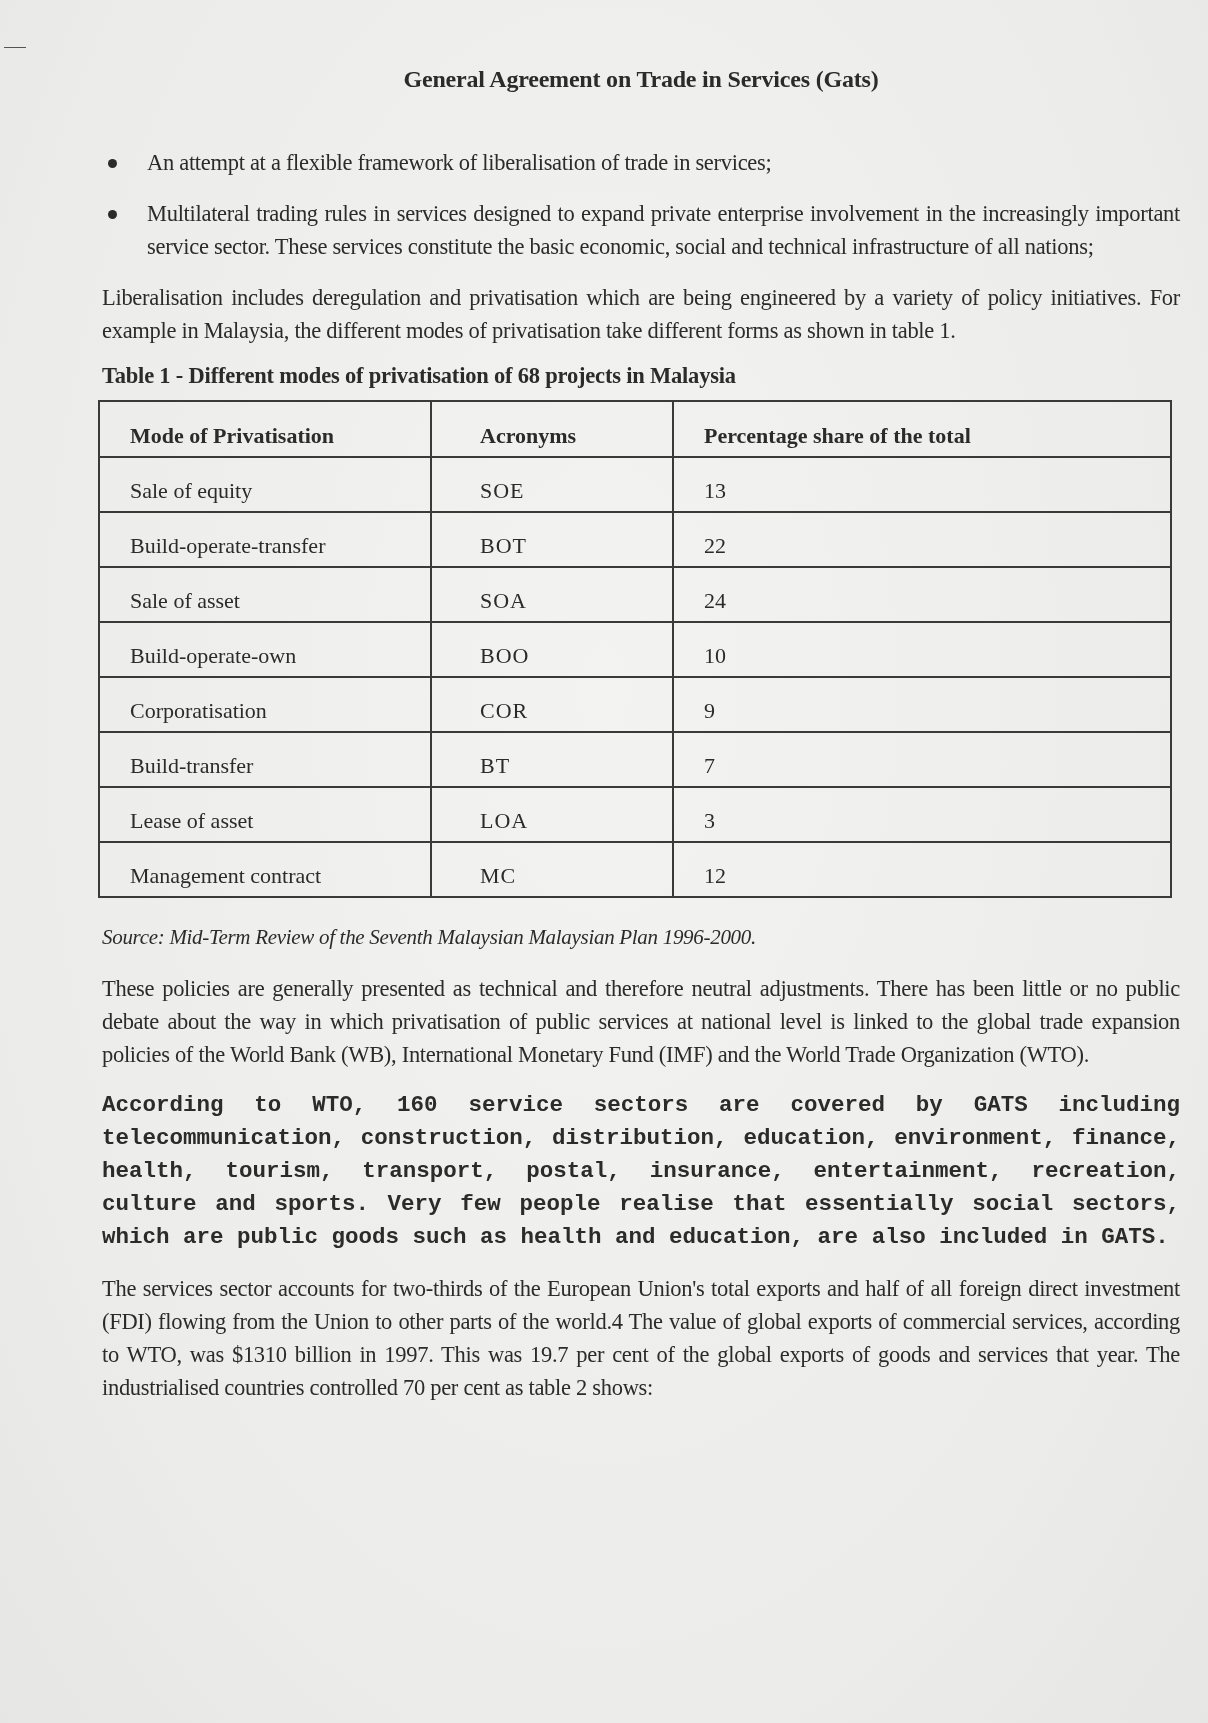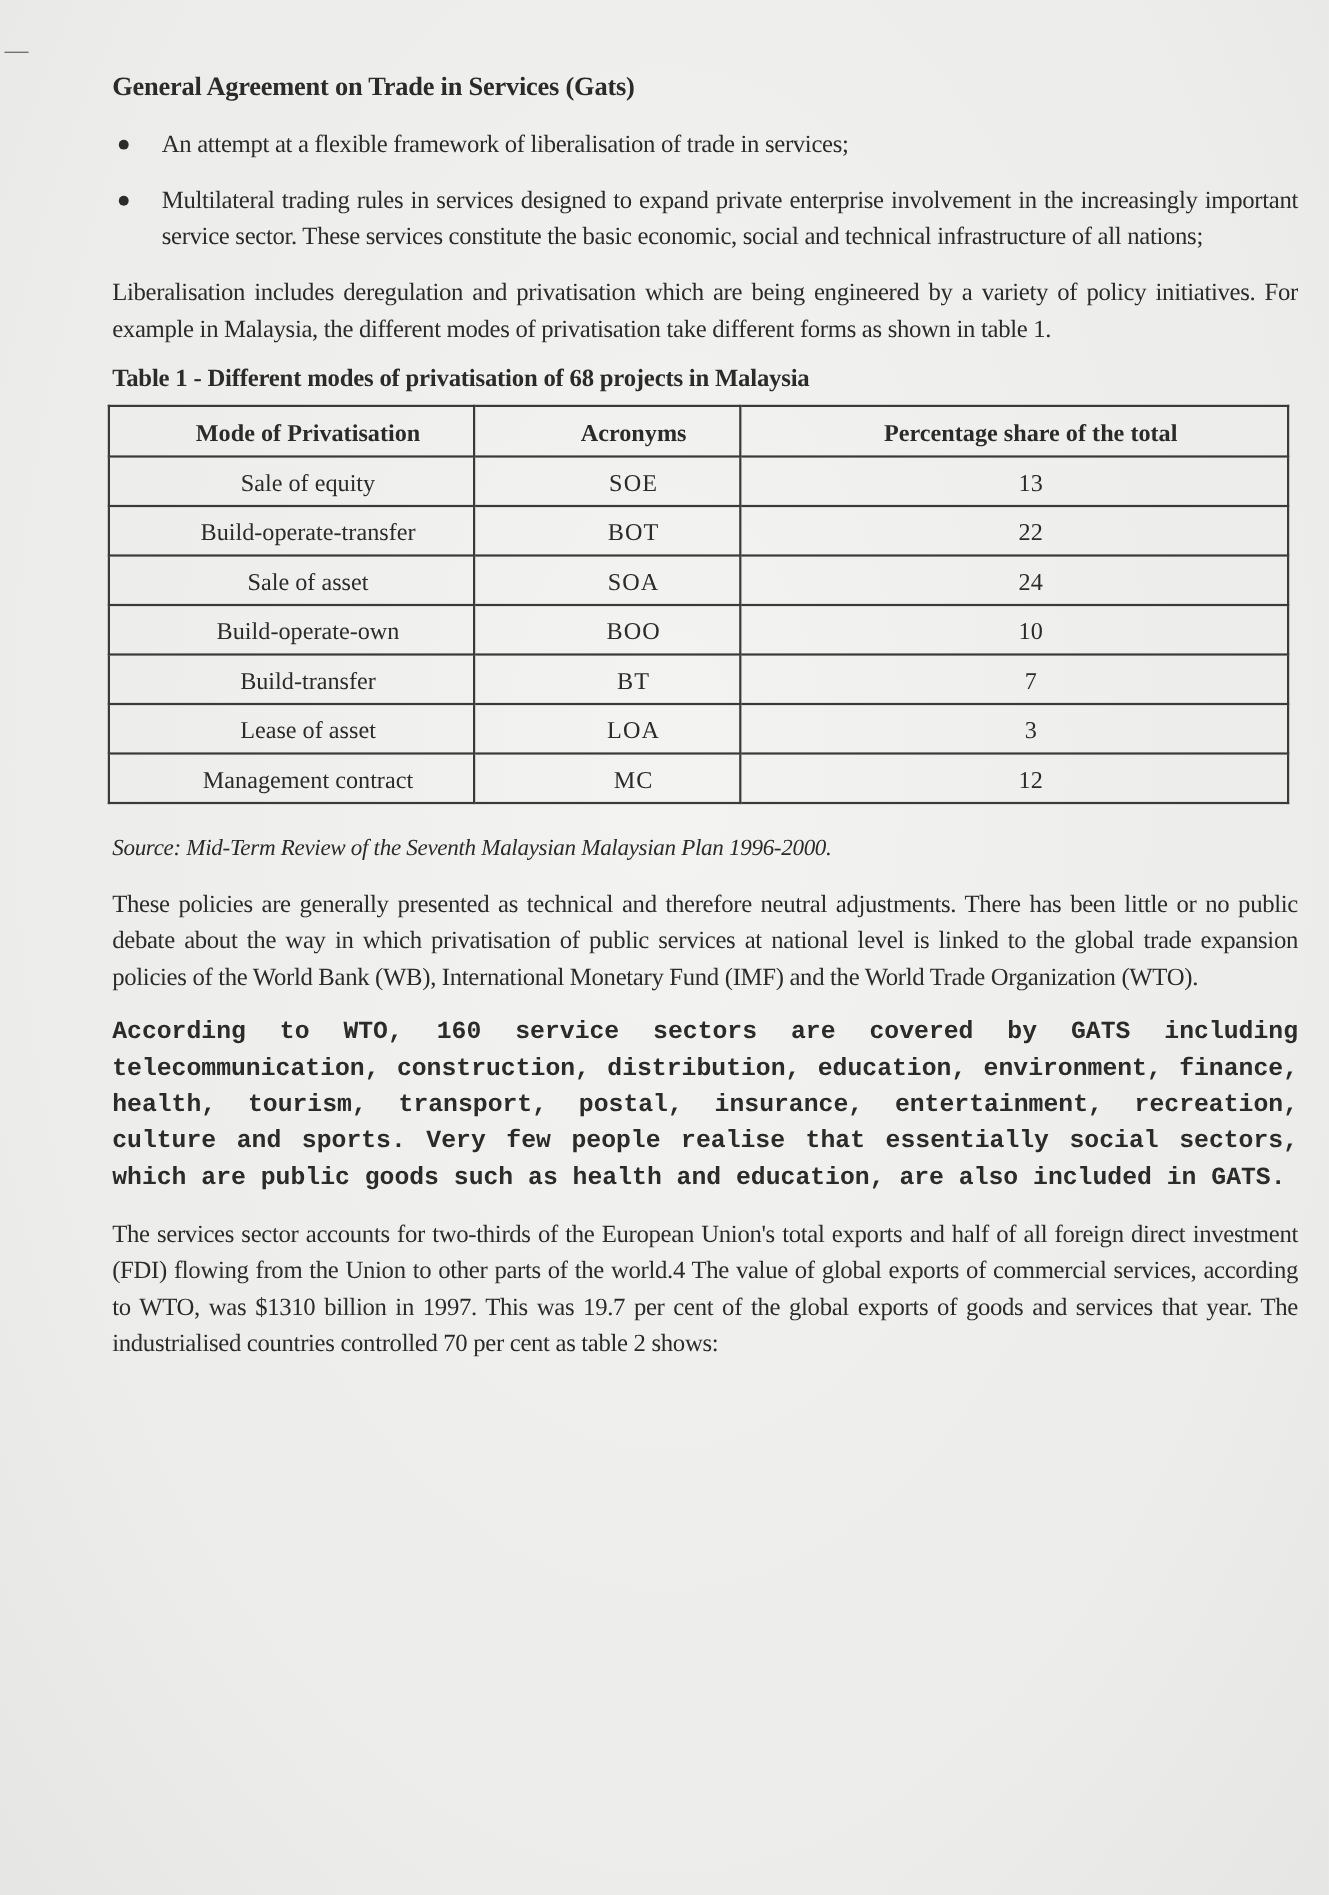--- a/index.html
+++ b/index.html
@@ -29,23 +29,24 @@
     }
     .content {
       position: absolute;
       left: 102px;
       top: 62px;
       width: 1078px;
     }
     .heading {
       font-size: 24px;
       font-weight: bold;
-      margin: 0 0 0 0;
+      margin: 0 0 32px 0;
       letter-spacing: -0.2px;
       line-height: 34px;
+      text-align: center;
     }
     p {
       margin: 0;
       font-size: 22.5px;
       line-height: 33px;
       text-align: justify;
       letter-spacing: -0.3px;
     }
     .para-gap { height: 18px; }
     ul.bullets {
@@ -79,22 +80,22 @@
       letter-spacing: -0.2px;
     }
     table.priv {
       border-collapse: collapse;
       width: 1074px;
       margin-left: -4px;
       font-size: 22px;
     }
     table.priv th, table.priv td {
       border: 2px solid #3a3a3a;
-      text-align: center;
-      padding: 2px 0 0 30px;
+      text-align: left;
+      padding: 12px 0 0 30px;
       height: 41px;
       line-height: 41px;
       font-weight: normal;
     }
     table.priv th {
       font-weight: bold;
       height: 42px;
     }
     table.priv th.c1, table.priv td.c1 { width: 300px; }
     table.priv th.c2, table.priv td.c2 { width: 192px; padding-left: 48px; }
@@ -171,20 +172,25 @@
           <td class="c1">Sale of asset</td>
           <td class="c2">SOA</td>
           <td class="c3">24</td>
         </tr>
         <tr>
           <td class="c1">Build-operate-own</td>
           <td class="c2">BOO</td>
           <td class="c3">10</td>
         </tr>
         <tr>
+          <td class="c1">Corporatisation</td>
+          <td class="c2">COR</td>
+          <td class="c3">9</td>
+        </tr>
+        <tr>
           <td class="c1">Build-transfer</td>
           <td class="c2">BT</td>
           <td class="c3">7</td>
         </tr>
         <tr>
           <td class="c1">Lease of asset</td>
           <td class="c2">LOA</td>
           <td class="c3">3</td>
         </tr>
         <tr>

